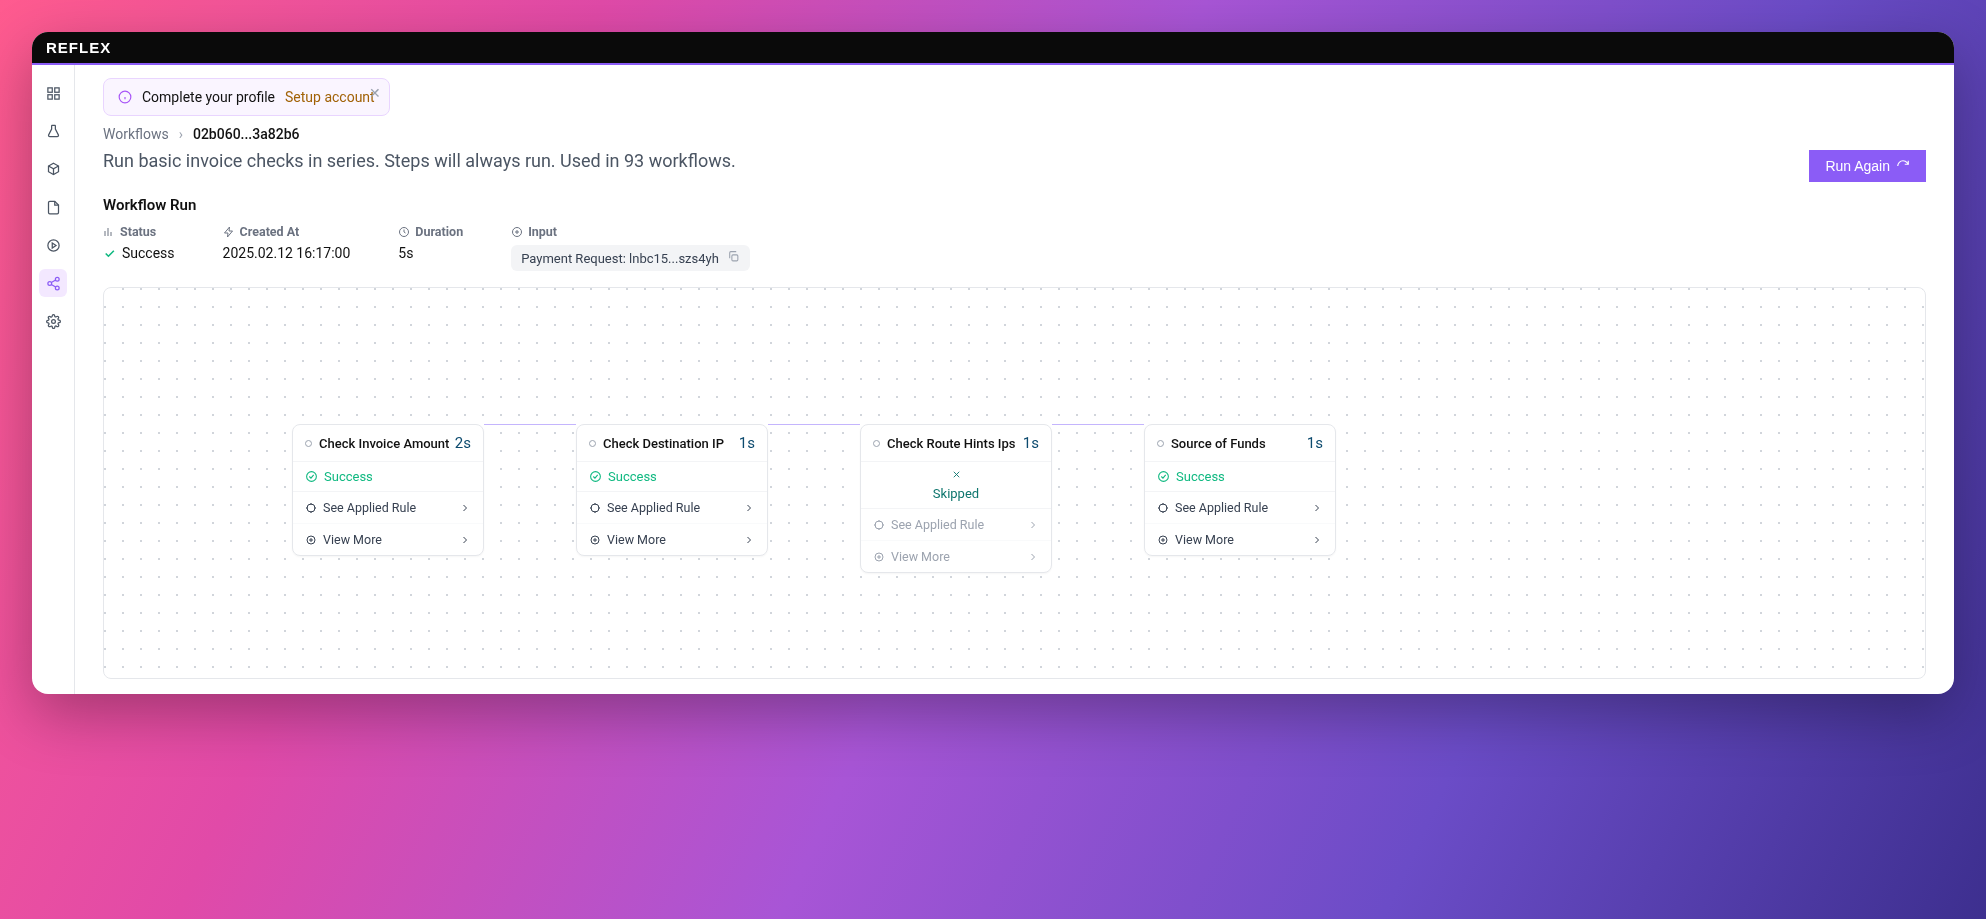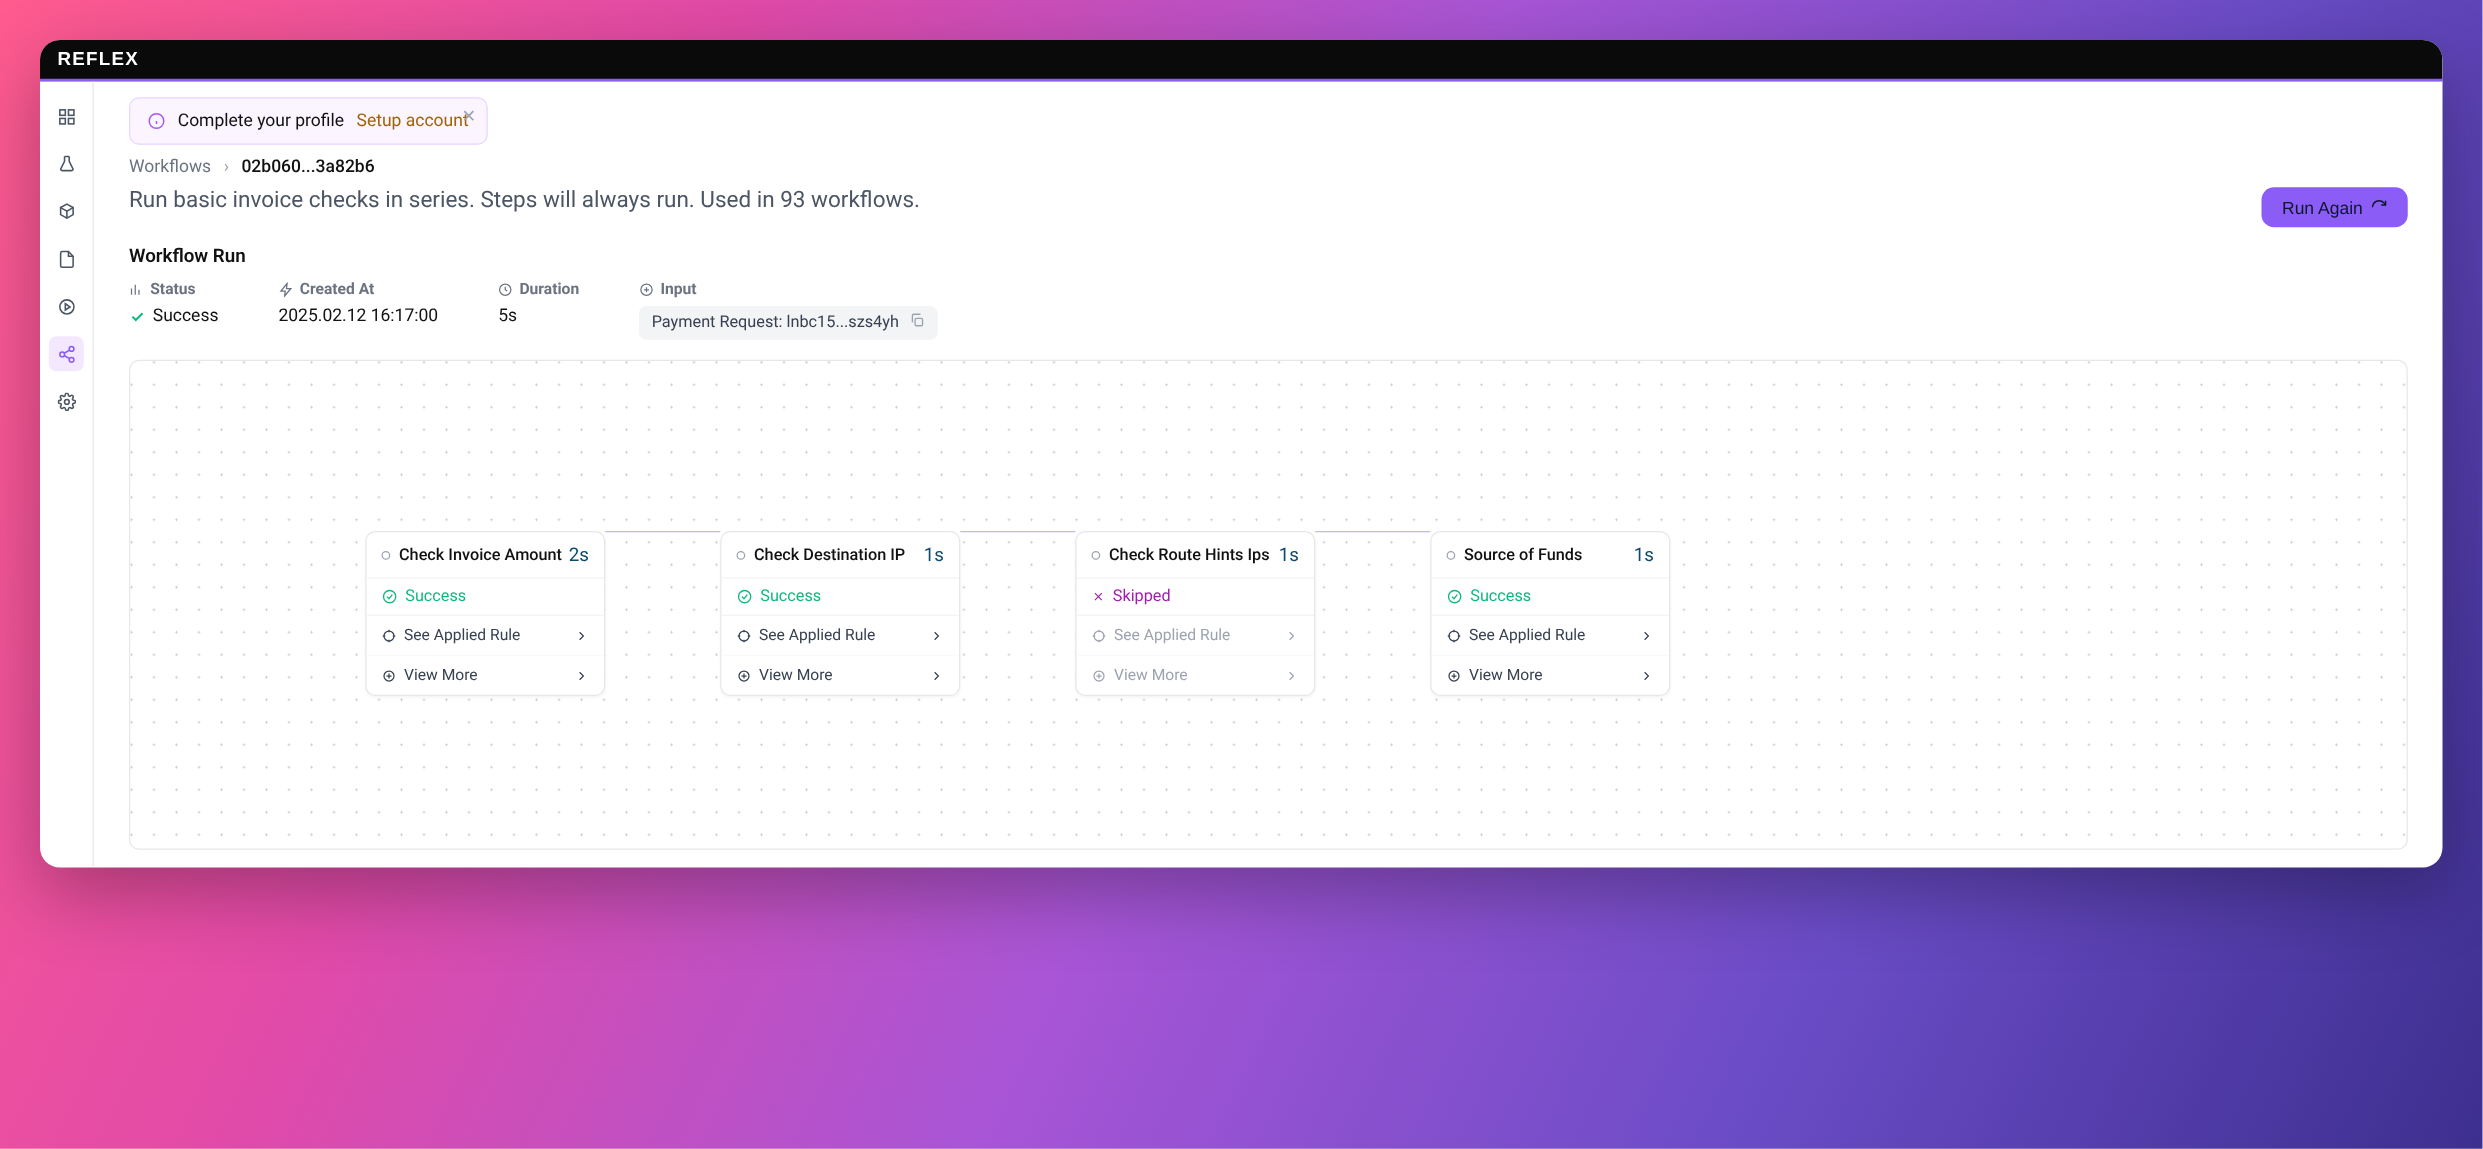--- a/index.html
+++ b/index.html
@@ -95,23 +95,23 @@
 .page-head {
   display: flex;
   justify-content: space-between;
   align-items: flex-start;
   margin-bottom: 14px;
 }
 .page-title { font-size: 16px; font-weight: 600; color: #111; margin-bottom: 4px; }
 .page-desc { font-size: 18px; color: #4b5563; }
 .btn-primary {
   background: #8b5cf6;
-  color: #0f172a;
+  color: #ffffff;
   border: none;
-  border-radius: 10px;
+  border-radius: 0;
   padding: 8px 16px;
   font-size: 14px;
   font-weight: 500;
   cursor: pointer;
   display: flex;
   align-items: center;
   gap: 6px;
 }
 .section-title { font-size: 15px; font-weight: 600; color: #111; margin-bottom: 10px; }
 .meta-row {
@@ -182,21 +182,21 @@
 .node-dur { font-size: 15px; color: #0c4a6e; }
 .node-status {
   padding: 7px 12px;
   border-bottom: 1px solid #f3f4f6;
   display: flex;
   align-items: center;
   gap: 6px;
   font-size: 13px;
 }
 .node-status.success { color: #10b981; }
-.node-status.skipped { color: #a21caf; }
+.node-status.skipped { color: #0f766e; flex-direction: column; }
 .node-action {
   padding: 8px 12px;
   display: flex;
   align-items: center;
   justify-content: space-between;
   font-size: 12.5px;
   color: #374151;
   cursor: pointer;
 }
 .node-action.disabled { color: #9ca3af; cursor: default; }

